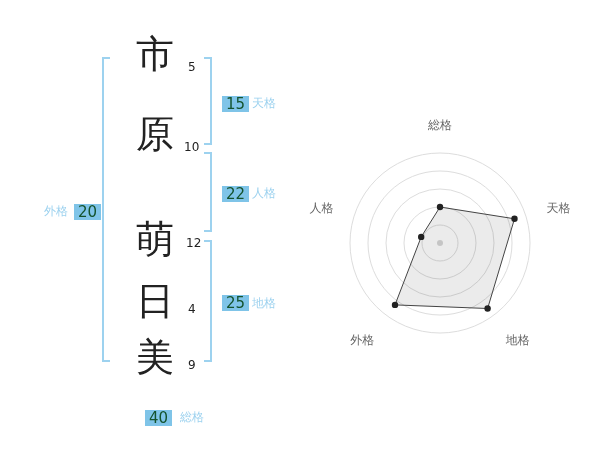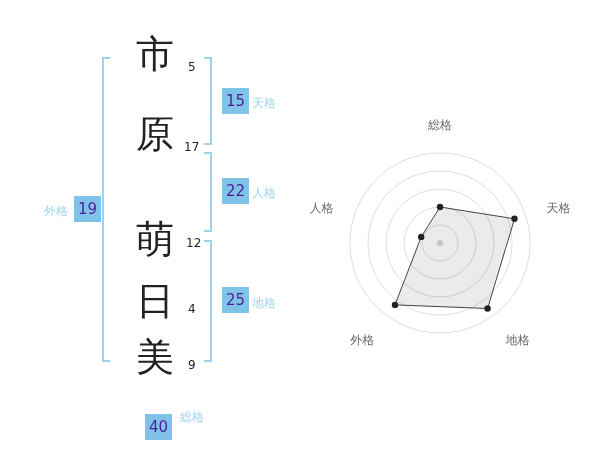--- a/index.html
+++ b/index.html
@@ -7,63 +7,63 @@
               font-family:"DejaVu Sans","Liberation Sans",sans-serif; }
   .stage { position:absolute; inset:0; width:600px; height:470px; }
 
   .kanji  { position:absolute; font-size:38px; line-height:1; color:#222; }
   .strokes{ position:absolute; font-size:12px; color:#222; }
 
   .bracket { position:absolute; width:8px; }
   .bracket.open-left  { border-right:2px solid #9dd2ef; border-top:2px solid #9dd2ef; border-bottom:2px solid #9dd2ef; }
   .bracket.open-right { border-left:2px solid #9dd2ef;  border-top:2px solid #9dd2ef; border-bottom:2px solid #9dd2ef; }
 
-  .num-box { position:absolute; min-width:26px; height:26px; padding:0 4px;
-             background:#7fc4e8; color:#4c1d95; font-size:15px;
-             display:flex; align-items:center; justify-content:center; }
+  .num-box { position:absolute; min-width:26px; height:16px; padding:0 4px;
+             background:#7fc4e8; color:#14532d; font-size:15px;
+             display:flex; align-items:center; justify-content:center;margin-top:8px; }
   .cat-label { position:absolute; font-size:12px; color:#9dd2ef; }
 
   .radar-wrap { position:absolute; left:280px; top:95px; width:320px; height:300px; }
   svg text { font-family:"DejaVu Sans","Liberation Sans",sans-serif; }
 </style>
 </head>
 <body>
 
 <div class="stage">
 
   <div class="kanji" style="left:136px; top:35px;">市</div>
   <div class="kanji" style="left:136px; top:115px;">原</div>
   <div class="kanji" style="left:136px; top:220px;">萌</div>
   <div class="kanji" style="left:136px; top:282px;">日</div>
   <div class="kanji" style="left:136px; top:338px;">美</div>
 
   <div class="strokes" style="left:188px; top:60px;">5</div>
-  <div class="strokes" style="left:184px; top:140px;">17</div>
+  <div class="strokes" style="left:184px; top:140px;">10</div>
   <div class="strokes" style="left:186px; top:236px;">12</div>
   <div class="strokes" style="left:188px; top:302px;">4</div>
   <div class="strokes" style="left:188px; top:358px;">9</div>
 
   <div class="bracket open-right" style="left:102px; top:57px; height:305px;"></div>
   <div class="bracket open-left" style="left:204px; top:57px; height:88px;"></div>
   <div class="bracket open-left" style="left:204px; top:152px; height:80px;"></div>
   <div class="bracket open-left" style="left:204px; top:240px; height:122px;"></div>
 
   <div class="cat-label" style="left:44px; top:203px;">外格</div>
-  <div class="num-box" style="left:74px; top:196px;">19</div>
+  <div class="num-box" style="left:74px; top:196px;">20</div>
 
   <div class="num-box" style="left:222px; top:88px;">15</div>
   <div class="cat-label" style="left:252px; top:95px;">天格</div>
 
   <div class="num-box" style="left:222px; top:178px;text-align:right;">22</div>
   <div class="cat-label" style="left:252px; top:185px;">人格</div>
 
   <div class="num-box" style="left:222px; top:287px;">25</div>
   <div class="cat-label" style="left:252px; top:295px;">地格</div>
 
-  <div class="num-box" style="left:145px; top:414px;">40</div>
+  <div class="num-box" style="left:145px; top:402px;">40</div>
   <div class="cat-label" style="left:180px; top:409px;">総格</div>
 
   <div class="radar-wrap">
     <svg width="320" height="300" viewBox="0 0 320 300">
         <circle cx="160" cy="148" r="18.0" fill="none" stroke="#dddddd" stroke-width="1"></circle>
         <circle cx="160" cy="148" r="36.0" fill="none" stroke="#dddddd" stroke-width="1"></circle>
         <circle cx="160" cy="148" r="54.0" fill="none" stroke="#dddddd" stroke-width="1"></circle>
         <circle cx="160" cy="148" r="72.0" fill="none" stroke="#dddddd" stroke-width="1"></circle>
         <circle cx="160" cy="148" r="90.0" fill="none" stroke="#dddddd" stroke-width="1"></circle>
         <polygon points="160.0,112.0 234.5,123.8 207.6,213.5 115.0,209.9 141.2,141.9" fill="rgba(0,0,0,0.08)" stroke="#444" stroke-width="1"></polygon>

